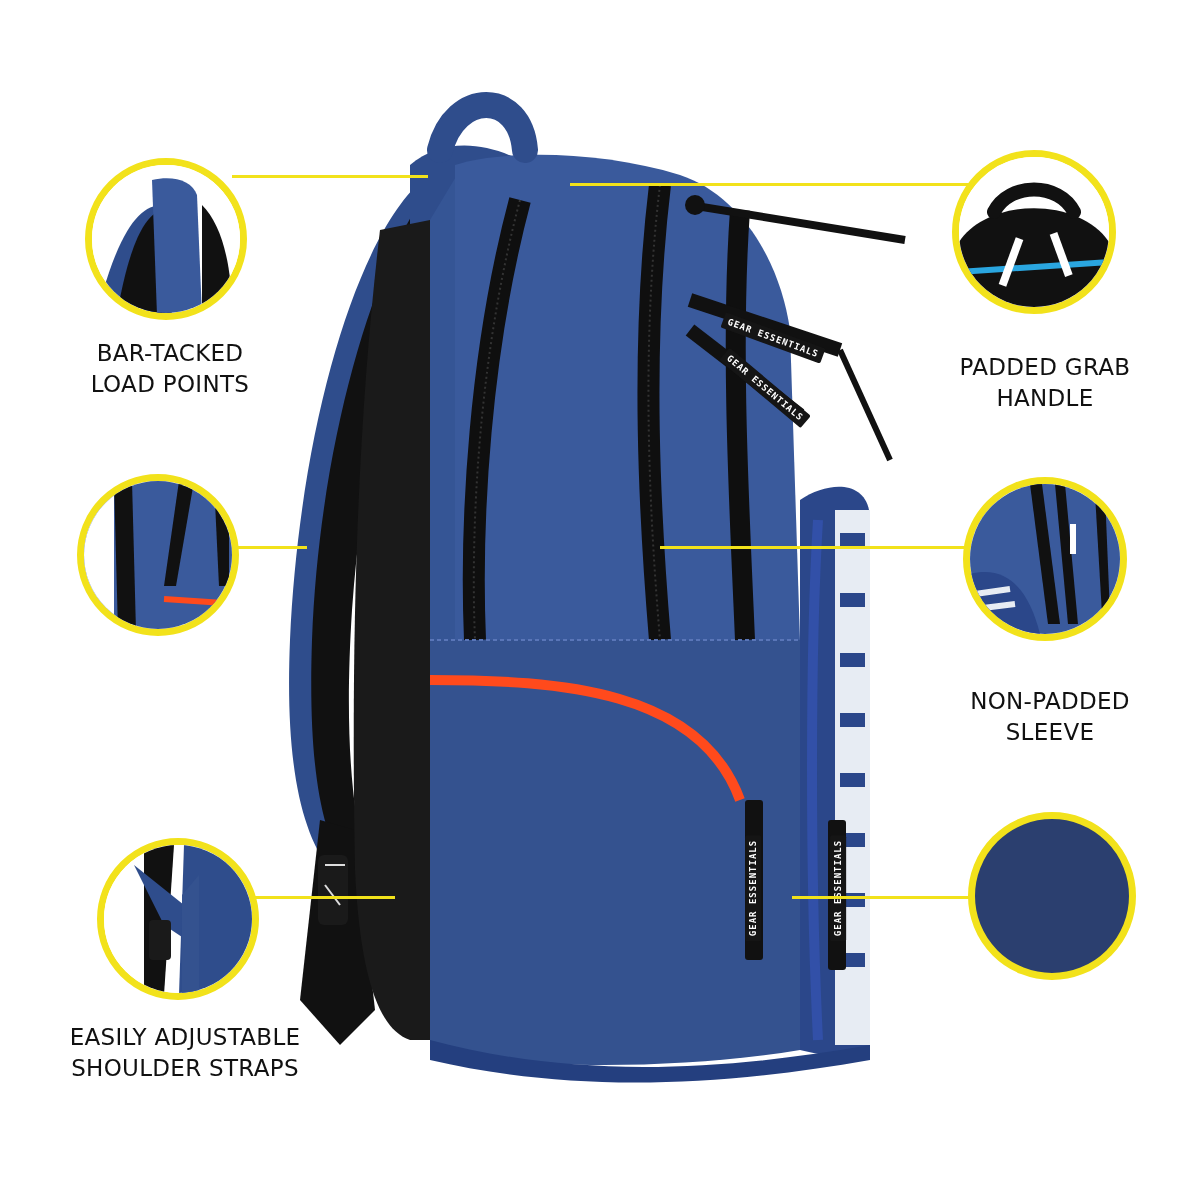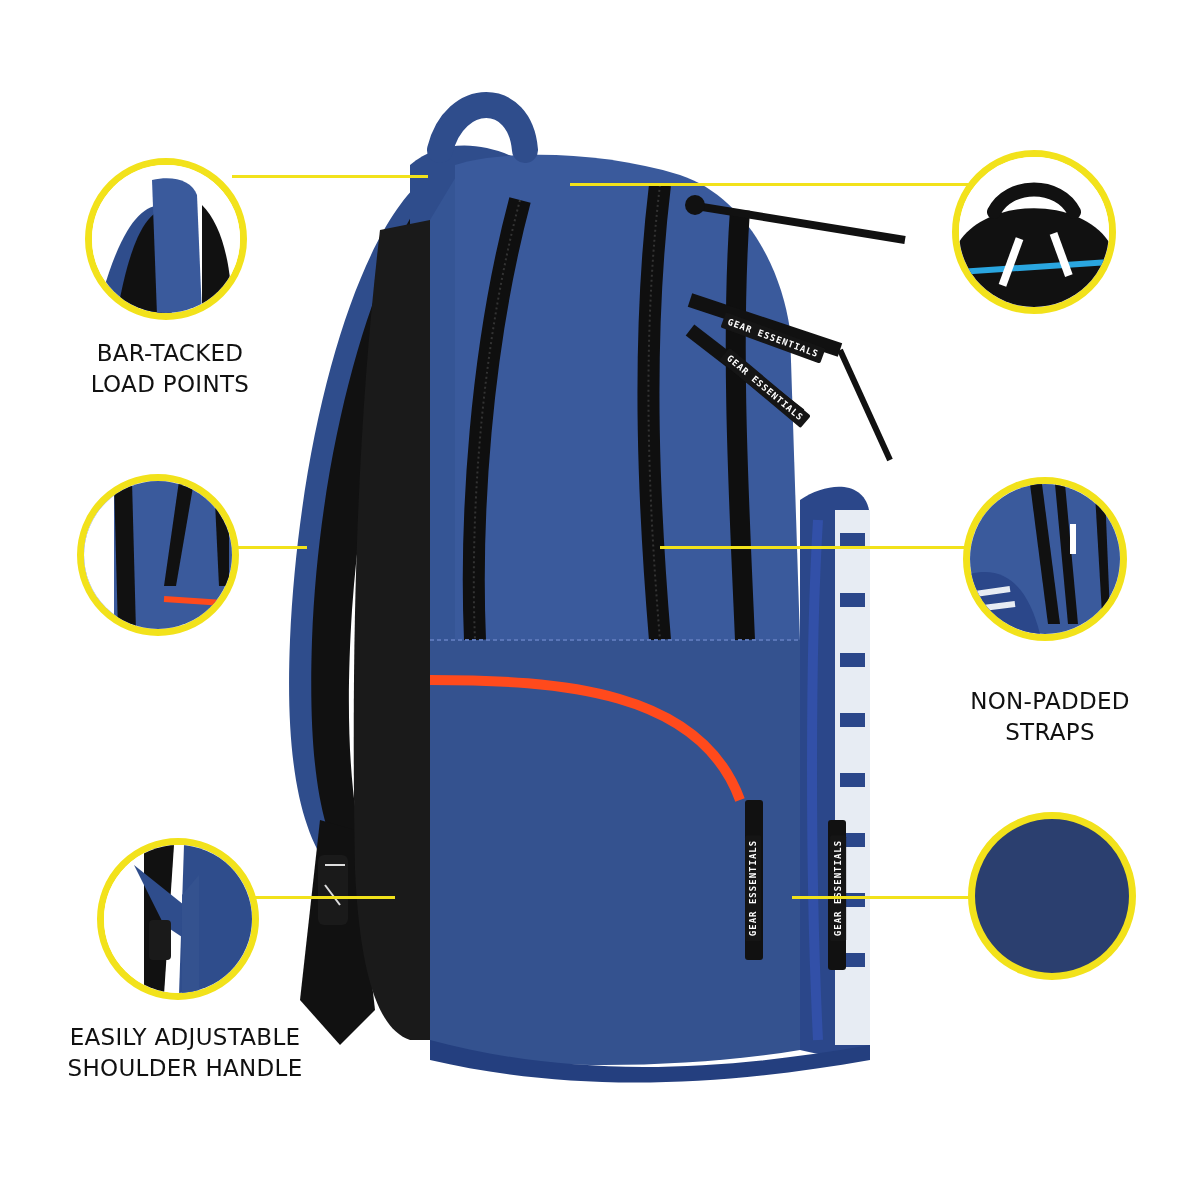--- a/index.html
+++ b/index.html
@@ -133,17 +133,19 @@
       <path d="M0 90 C40 80 60 110 70 150 L0 150 Z" fill="#2b478a"></path>
       <path d="M5 110 L40 105 M5 125 L45 120" stroke="#e7ecf3" stroke-width="6"></path>
       <rect x="100" y="40" width="6" height="30" fill="#fff"></rect>
     </svg>
   </div>
   <div class="callout" style="left:968px;top:812px;width:168px;height:168px;background:#2b3f6f"></div>
 
   <div class="label" style="left:60px;top:338px;width:220px">BAR-TACKED
 LOAD POINTS</div>
   <div class="label" style="left:40px;top:1022px;width:290px">EASILY ADJUSTABLE
-SHOULDER HANDLE</div>
+SHOULDER STRAPS</div>
+  <div class="label" style="left:935px;top:352px;width:220px">PADDED GRAB
+HANDLE</div>
   <div class="label" style="left:940px;top:686px;width:220px">NON-PADDED
-STRAPS</div>
+SLEEVE</div>
 
 </div>
 
 </body></html>

